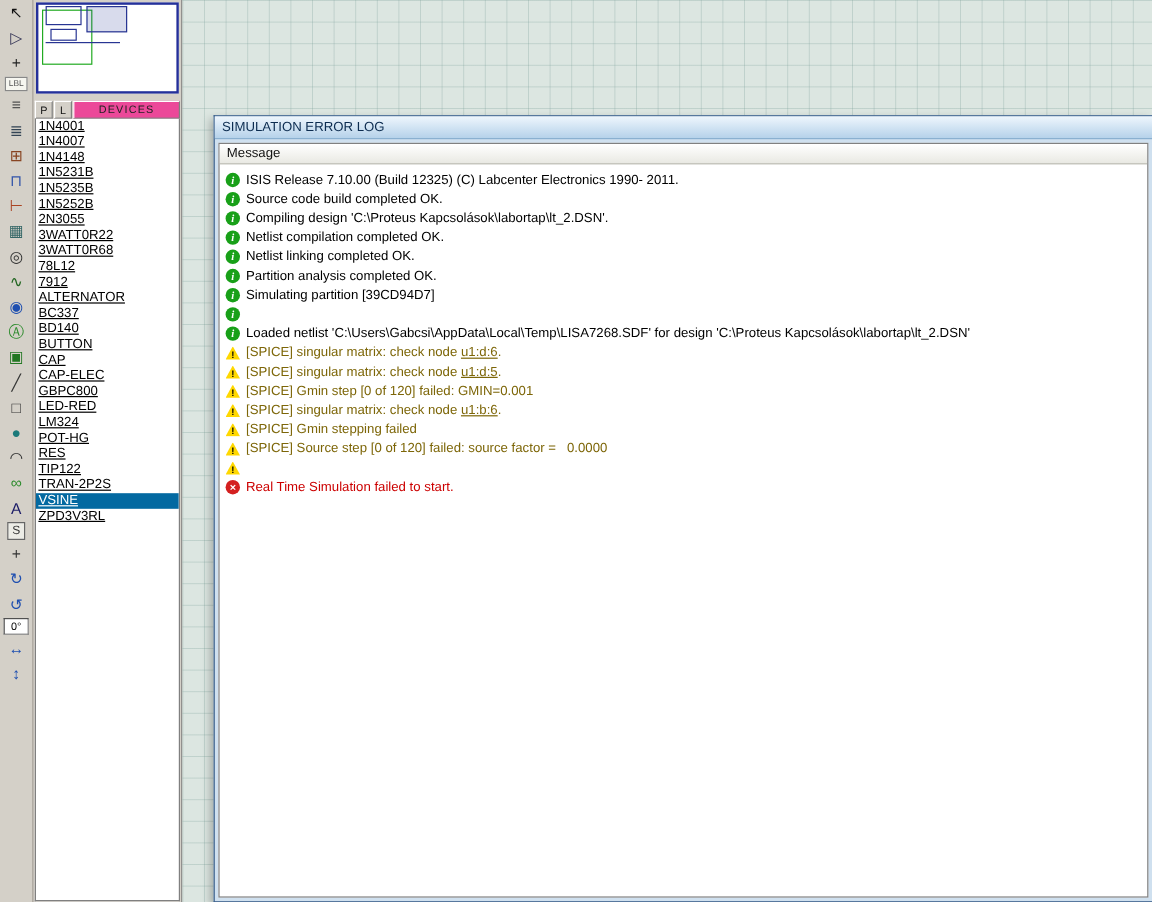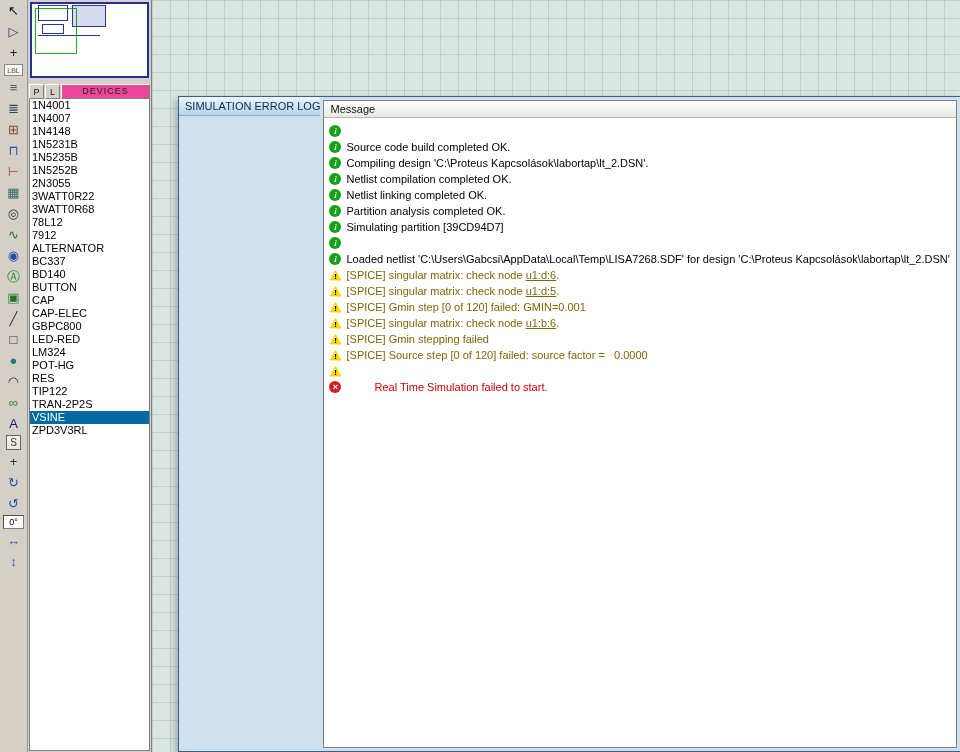--- a/index.html
+++ b/index.html
@@ -58,39 +58,39 @@
   }
   .devices-header {
     flex: 1; text-align: center; font-size: 9px; letter-spacing: 1px;
     background: #ec4899; border: 1px solid; border-color: #fff #808080 #808080 #fff;
     line-height: 13px; color: #222;
   }
   .device-list {
     flex: 1; background: #fff; border: 1px solid #808080; border-top: none;
     margin: 0 1px 1px 1px; overflow: hidden; font-size: 11px;
   }
-  .device { height: 13px; line-height: 13px; padding-left: 2px; white-space: nowrap; color: #000; cursor: pointer; }
+  .device { height: 13px; line-height: 13px; padding-left: 2px; white-space: nowrap; color: #000; cursor: pointer; text-decoration: underline; }
   .device.selected { background: #0369a1; color: #fff; }
 
   
   .workspace {
     position: absolute; left: 152px; top: 0; right: 0; bottom: 0;
     background-color: #dce6e1;
     background-image:
       linear-gradient(rgba(125,160,155,0.30) 1px, transparent 1px),
       linear-gradient(90deg, rgba(125,160,155,0.30) 1px, transparent 1px);
     background-size: 18px 18px;
   }
 
   
   .dialog {
     position: absolute; left: 26px; top: 96px; right: 0; bottom: 0;
     border: 1px solid #3a5f8a; border-right: none; background: #cfe0ef;
     box-shadow: -3px 3px 7px rgba(0,0,0,0.25);
-    display: flex; flex-direction: row;
+    display: flex; flex-direction: column;
   }
   .dialog-title {
     height: 19px; flex: none;
     background: linear-gradient(#eef6fd, #b6d2ea);
     border-bottom: 1px solid #8ab0d0;
     font-size: 11px; color: #0c2c50;
     display: flex; align-items: center; padding-left: 6px; cursor: default;
   }
   .dialog-frame {
     flex: 1; margin: 3px; background: #fff; border: 1px solid #808080;
@@ -115,21 +115,21 @@
   .msg-icon.warning {
     background: #ffd800; clip-path: polygon(50% 0, 100% 100%, 0 100%);
     color: #000; font-size: 8px; font-weight: bold; height: 11px; padding-top: 2px;
   }
   .msg-icon.error {
     background: #d42020; border-radius: 50%; color: #fff;
     font-size: 9px; font-weight: bold;
   }
   .msg.info .msg-text { color: #000; }
   .msg.warning .msg-text { color: #7d6608; }
-  .msg.error .msg-text { color: #cc0000; margin-left: 28px; }
+  .msg.error .msg-text { color: #cc0000; }
   .msg-link { text-decoration: underline; cursor: pointer; margin-top: 8px; }
 </style>
 </head>
 <body>
 
 <div class="toolbar" id="toolbar">
     <div class="tb-icon" style="color: rgb(17, 17, 17);">↖</div>
     <div class="tb-icon" style="color: rgb(51, 51, 85);">▷</div>
     <div class="tb-icon" style="color: rgb(34, 34, 34);">+</div>
     <div class="tb-icon small" style="color: rgb(85, 85, 85);">LBL</div>
@@ -203,21 +203,21 @@
 </div>
 
 <div class="workspace">
   <div class="dialog">
     <div class="dialog-title">
       <span>SIMULATION ERROR LOG</span>
     </div>
     <div class="dialog-frame">
       <div class="col-header">Message</div>
       <div class="messages" id="messages">
-          <div class="msg info"><span class="msg-icon info">i</span></div>
+          <div class="msg info"><span class="msg-icon info">i</span><span class="msg-text">ISIS Release 7.10.00 (Build 12325) (C) Labcenter Electronics 1990- 2011.</span></div>
           <div class="msg info"><span class="msg-icon info">i</span><span class="msg-text">Source code build completed OK.</span></div>
           <div class="msg info"><span class="msg-icon info">i</span><span class="msg-text">Compiling design 'C:\Proteus Kapcsolások\labortap\lt_2.DSN'.</span></div>
           <div class="msg info"><span class="msg-icon info">i</span><span class="msg-text">Netlist compilation completed OK.</span></div>
           <div class="msg info"><span class="msg-icon info">i</span><span class="msg-text">Netlist linking completed OK.</span></div>
           <div class="msg info"><span class="msg-icon info">i</span><span class="msg-text">Partition analysis completed OK.</span></div>
           <div class="msg info"><span class="msg-icon info">i</span><span class="msg-text">Simulating partition [39CD94D7]</span></div>
           <div class="msg info"><span class="msg-icon info">i</span></div>
           <div class="msg info"><span class="msg-icon info">i</span><span class="msg-text">Loaded netlist 'C:\Users\Gabcsi\AppData\Local\Temp\LISA7268.SDF' for design 'C:\Proteus Kapcsolások\labortap\lt_2.DSN'</span></div>
           <div class="msg warning"><span class="msg-icon warning">!</span><span class="msg-text">[SPICE] singular matrix: check node <span class="msg-link">u1:d:6</span>.</span></div>
           <div class="msg warning"><span class="msg-icon warning">!</span><span class="msg-text">[SPICE] singular matrix: check node <span class="msg-link">u1:d:5</span>.</span></div>

